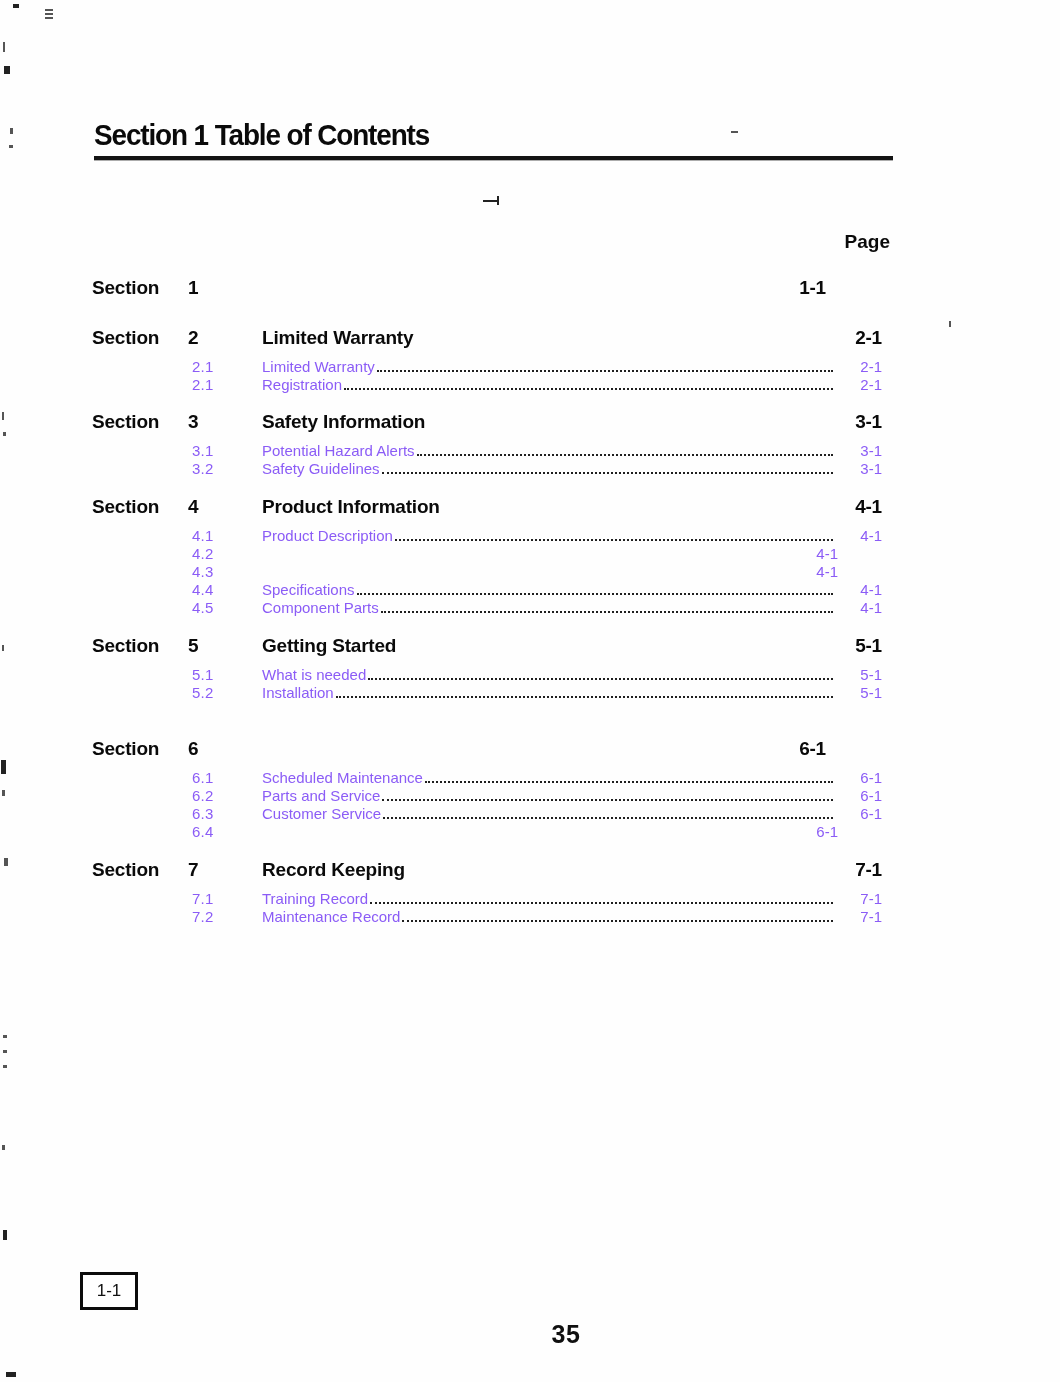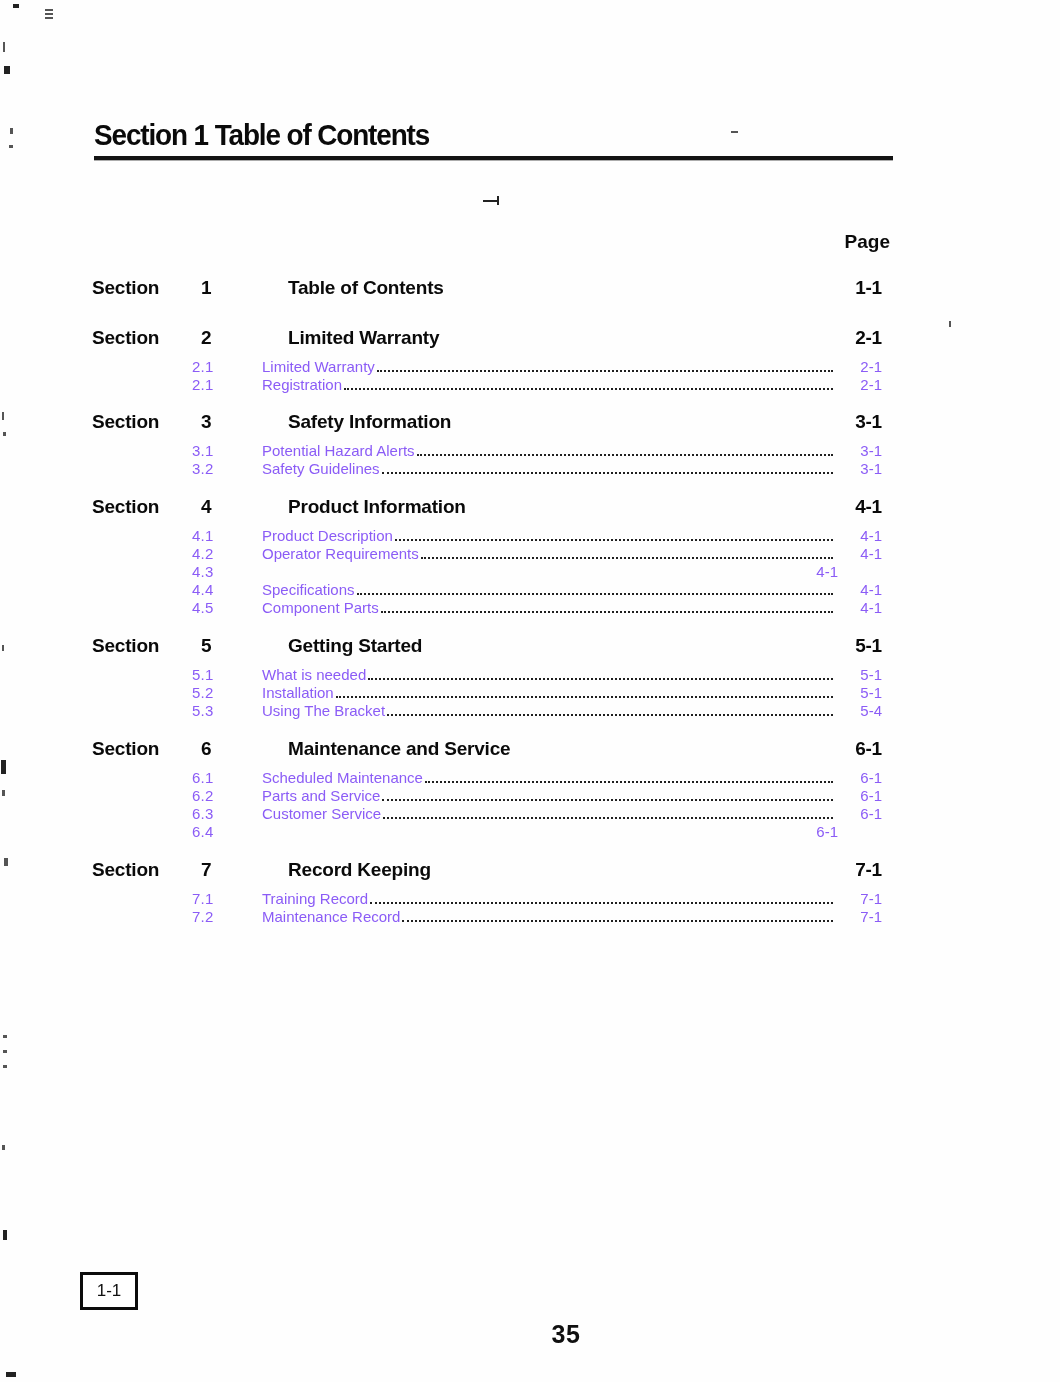--- a/index.html
+++ b/index.html
@@ -65,21 +65,20 @@
   .sec-row {
     display: grid;
     grid-template-columns: 96px 74px 1fr 56px;
     align-items: baseline;
     height: 20px;
     line-height: 20px;
     font-size: 19px;
     font-weight: 700;
     color: #0a0a0a;
     letter-spacing: -0.2px;
-    gap: 13px;
   }
   .sec-row .c-page { text-align: right; }
   .items { margin-top: 10px; }
   .item-row {
     display: grid;
     grid-template-columns: 100px 70px 1fr 44px;
     align-items: baseline;
     height: 18px;
     line-height: 18px;
     font-size: 15px;
@@ -143,21 +142,20 @@
   <div class="title-rule"></div>
 
   <div class="page-col-label">Page</div>
 
   <main class="toc">
 
     <section class="toc-section" style="top:278px">
       <div class="sec-row">
         <span class="c-label">Section</span>
         <span class="c-num">1</span>
-        <span class="c-title">Table of Contents</span>
         <span class="c-page">1-1</span>
       </div>
     </section>
 
     <section class="toc-section" style="top:328px">
       <div class="sec-row">
         <span class="c-label">Section</span>
         <span class="c-num">2</span>
         <span class="c-title">Limited Warranty</span>
         <span class="c-page">2-1</span>
@@ -226,24 +224,20 @@
           <span class="i-num">4.1</span>
           <span class="i-title">
               <span class="t">Product Description</span>
               <span class="leader"></span>
             </span>
           <span class="i-page">4-1</span>
         </div>
         <div class="item-row">
           <span></span>
           <span class="i-num">4.2</span>
-          <span class="i-title">
-              <span class="t">Operator Requirements</span>
-              <span class="leader"></span>
-            </span>
           <span class="i-page">4-1</span>
         </div>
         <div class="item-row">
           <span></span>
           <span class="i-num">4.3</span>
           <span class="i-page">4-1</span>
         </div>
         <div class="item-row">
           <span></span>
           <span class="i-num">4.4</span>
@@ -284,37 +278,27 @@
         </div>
         <div class="item-row">
           <span></span>
           <span class="i-num">5.2</span>
           <span class="i-title">
               <span class="t">Installation</span>
               <span class="leader"></span>
             </span>
           <span class="i-page">5-1</span>
         </div>
-        <div class="item-row">
-          <span></span>
-          <span class="i-num">5.3</span>
-          <span class="i-title">
-              <span class="t">Using The Bracket</span>
-              <span class="leader"></span>
-            </span>
-          <span class="i-page">5-4</span>
-        </div>
       </div>
     </section>
 
     <section class="toc-section" style="top:739px">
       <div class="sec-row">
         <span class="c-label">Section</span>
         <span class="c-num">6</span>
-        <span class="c-title">Maintenance and Service</span>
         <span class="c-page">6-1</span>
       </div>
       <div class="items">
         <div class="item-row">
           <span></span>
           <span class="i-num">6.1</span>
           <span class="i-title">
               <span class="t">Scheduled Maintenance</span>
               <span class="leader"></span>
             </span>

